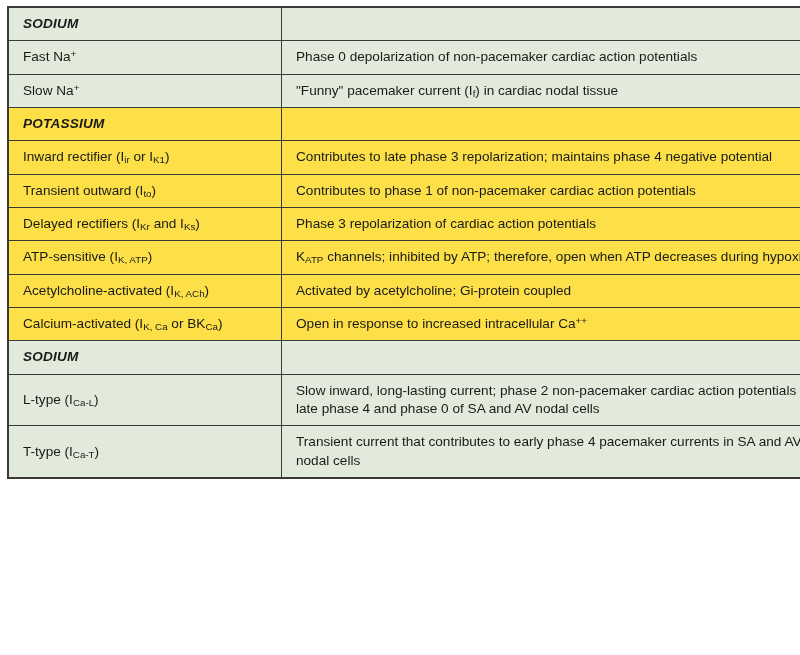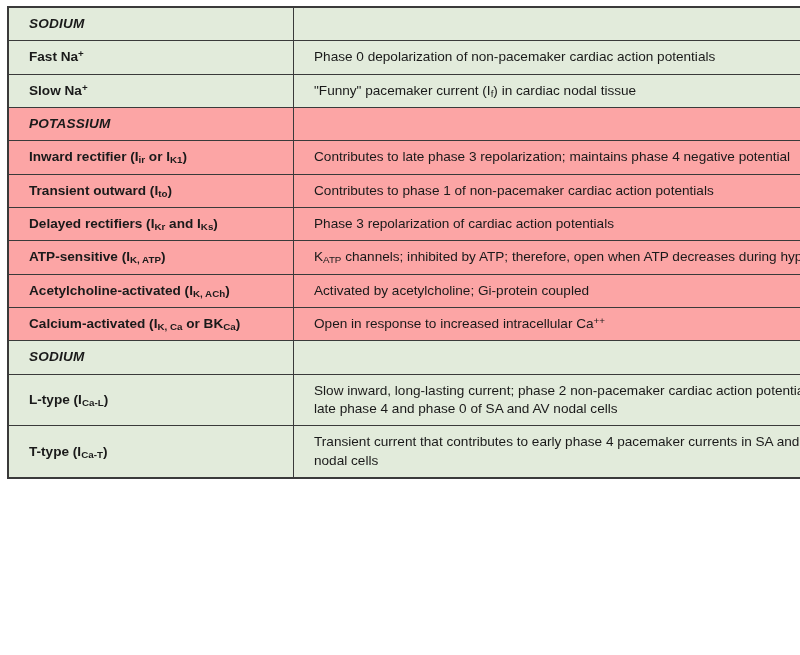--- a/index.html
+++ b/index.html
@@ -21,31 +21,31 @@
     height: 655px;
   }
   table.ion-table {
     border-collapse: collapse;
     width: 784px;
     table-layout: fixed;
     border: 2px solid #3a3a3a;
   }
   table.ion-table td {
     border: 1px solid #3a3a3a;
-    padding: 7px 20px;
+    padding: 7px 14px;
     font-size: 13.6px;
     line-height: 1.35;
     vertical-align: middle;
     word-wrap: break-word;
   }
-  td.col-name { width: 244px; font-weight: bold; }
+  td.col-name { width: 244px; }
   td.col-desc { width: 538px; }
 
   tr.tint-green td { background: #e2ebdb; }
-  tr.tint-pink  td { background: #fca5a5; }
+  tr.tint-pink  td { background: #fde047; }
 
   td.section-head {
     font-style: italic;
     font-weight: bold;
     letter-spacing: 0.2px;
   }
   sub, sup {
     font-size: 0.72em;
     line-height: 0;
   }

